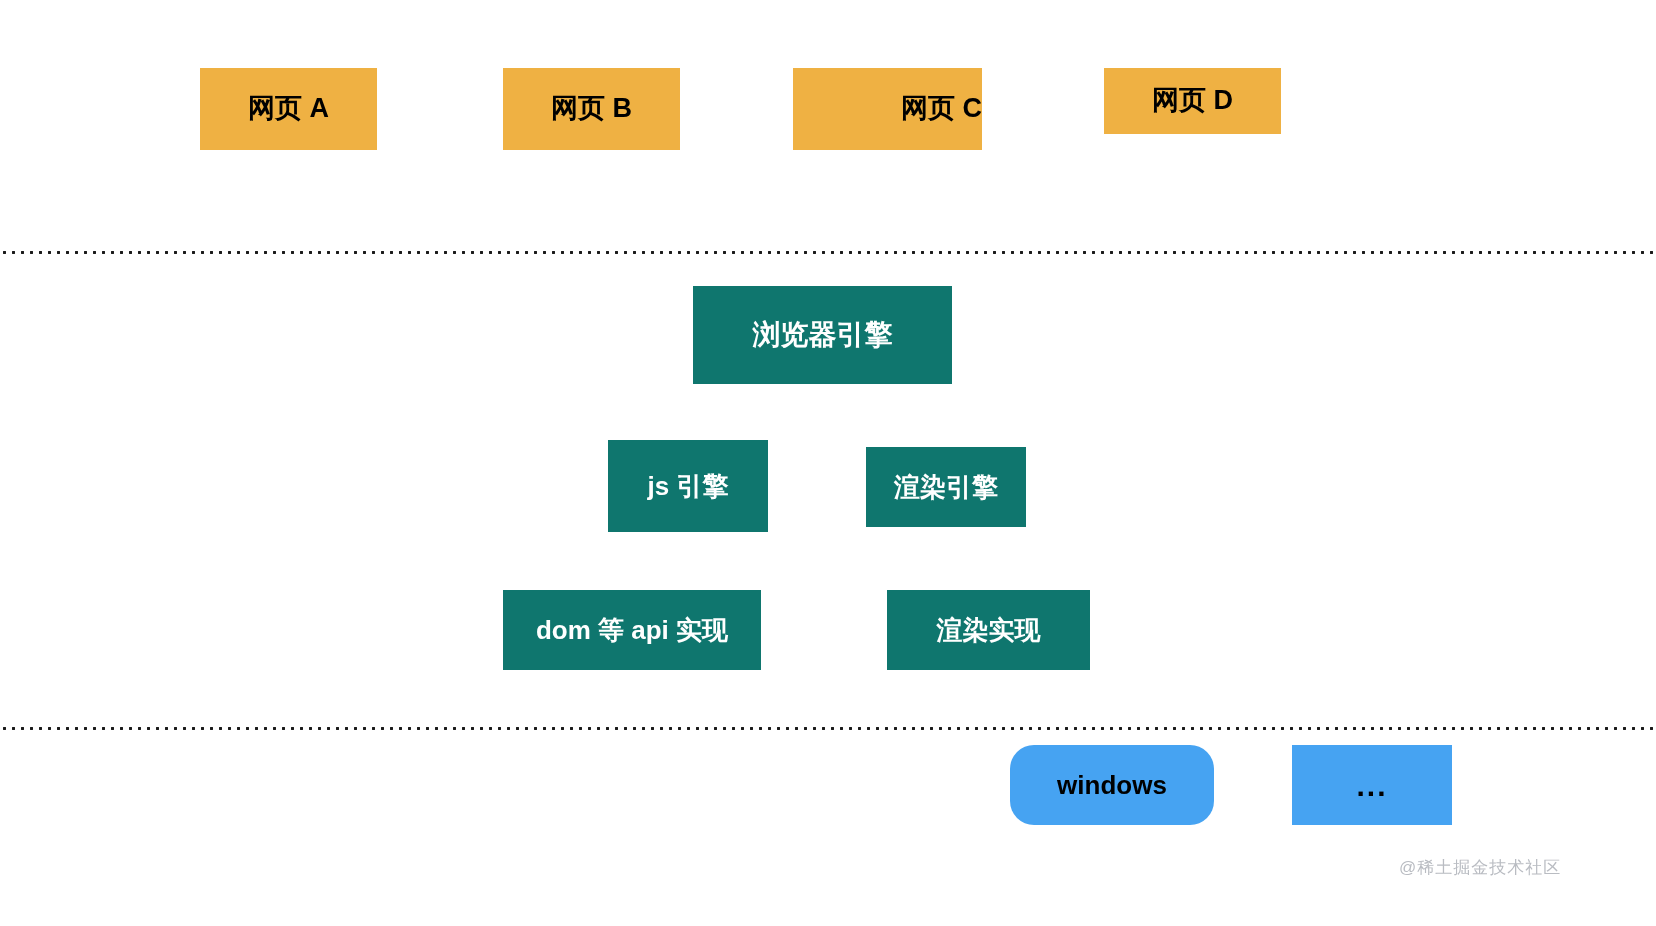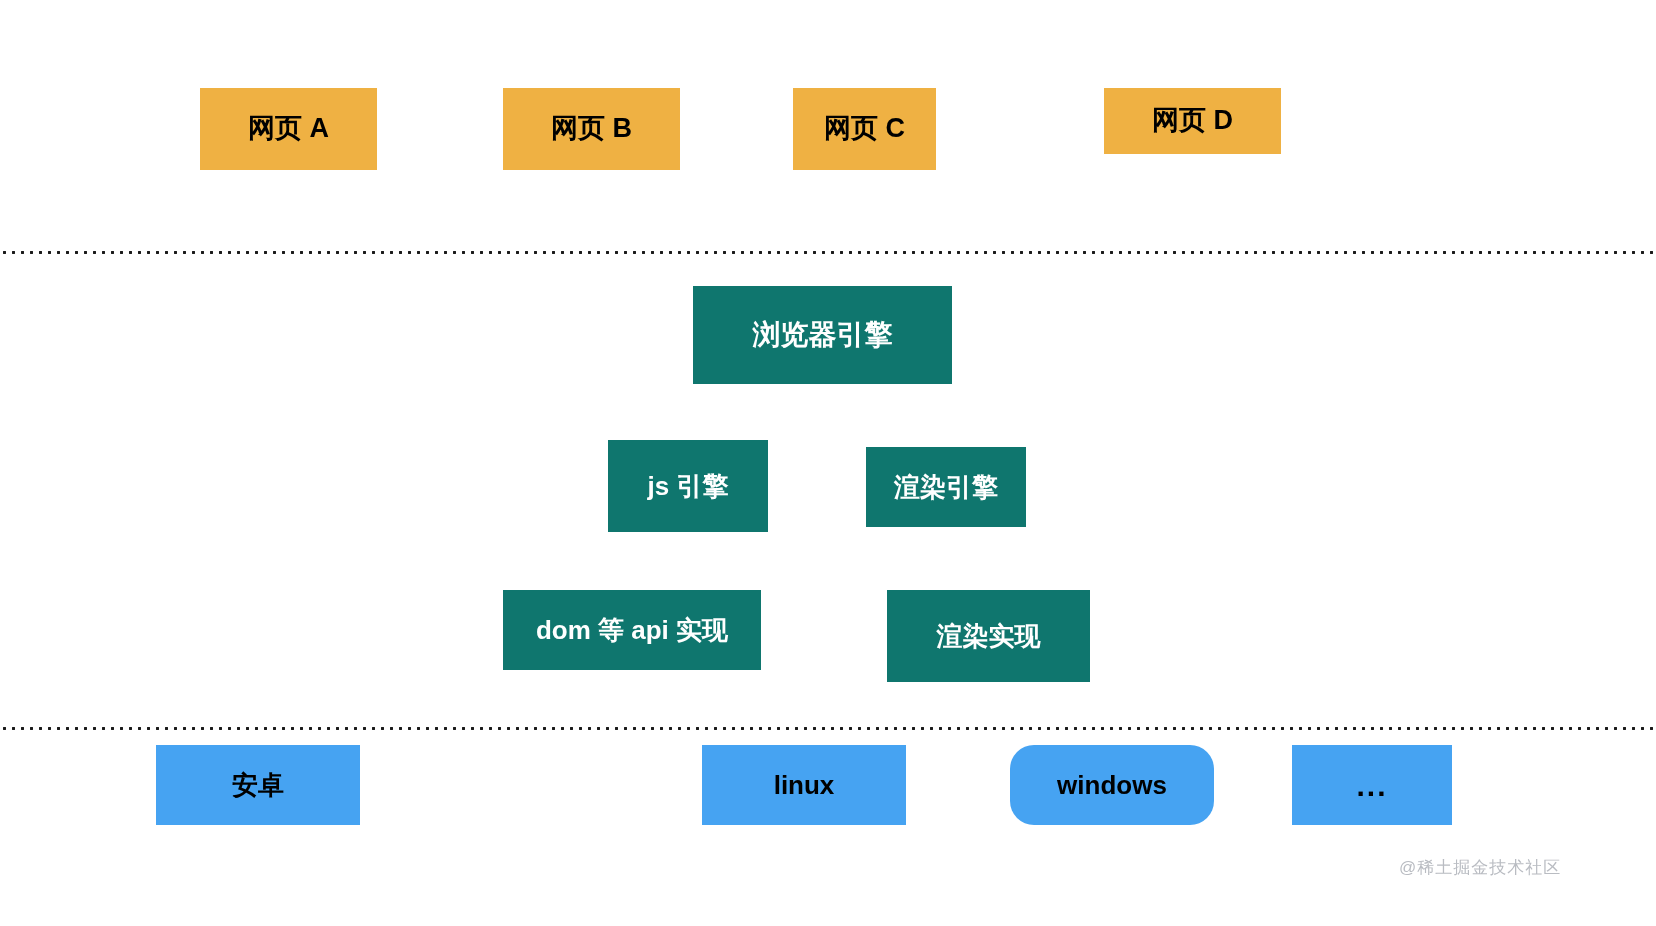--- a/index.html
+++ b/index.html
@@ -30,21 +30,20 @@
     line-height: 1.1;
     white-space: nowrap;
     user-select: none;
   }
 
   .node-page {
     background: #EFB143;
     color: #000000;
     font-size: 27px;
     font-weight: 700;
-    margin-top: 20px;
   }
 
   .node-engine {
     background: #0f766e;
     color: #ffffff;
     font-weight: 700;
   }
 
   .node-engine.lvl1 { font-size: 28px; }
   .node-engine.lvl2 { font-size: 26px; }
@@ -89,21 +88,21 @@
 <div id="diagram">
 
   <div class="node node-page" style="left:200px; top:68px; width:177px; height:82px;">
     <span>网页 A</span>
   </div>
 
   <div class="node node-page" style="left:503px; top:68px; width:177px; height:82px;justify-content:center;">
     <span>网页 B</span>
   </div>
 
-  <div class="node node-page" style="left:793px; top:68px; width:143px; height:82px;">
+  <div class="node node-page" style="left:793px; top:68px; width:189px; height:82px;justify-content:flex-end;">
     <span>网页 C</span>
   </div>
 
   <div class="node node-page" style="left:1104px; top:68px; width:177px; height:66px;">
     <span>网页 D</span>
   </div>
 
   <div class="divider" style="top:251px;"></div>
 
   <div class="node node-engine lvl1" style="left:693px; top:286px; width:259px; height:98px;">
@@ -115,34 +114,28 @@
   </div>
 
   <div class="node node-engine lvl2" style="left:866px; top:447px; width:160px; height:80px;">
     <span>渲染引擎</span>
   </div>
 
   <div class="node node-engine lvl3" style="left:503px; top:590px; width:258px; height:80px;">
     <span>dom 等 api 实现</span>
   </div>
 
-  <div class="node node-engine lvl3" style="left:887px; top:590px; width:203px; height:92px;justify-content:center;">
+  <div class="node node-engine lvl3" style="left:887px; top:590px; width:203px; height:80px;justify-content:center;">
     <span>渲染实现</span>
   </div>
 
   <div class="divider" style="top:727px;"></div>
 
-  <div class="node node-os" style="left:156px; top:745px; width:204px; height:80px;">
-    <span>安卓</span>
-  </div>
 
 
-  <div class="node node-os" style="left:702px; top:745px; width:204px; height:80px;">
-    <span>linux</span>
-  </div>
 
   <div class="node node-os" style="left:1010px; top:745px; width:204px; height:80px;border-radius:24px;">
     <span>windows</span>
   </div>
 
   <div class="node node-os ellipsis" style="left:1292px; top:745px; width:160px; height:80px;">
     <span>...</span>
   </div>
 
   <div class="watermark" style="left:1399px; top:856px;">@稀土掘金技术社区</div>

